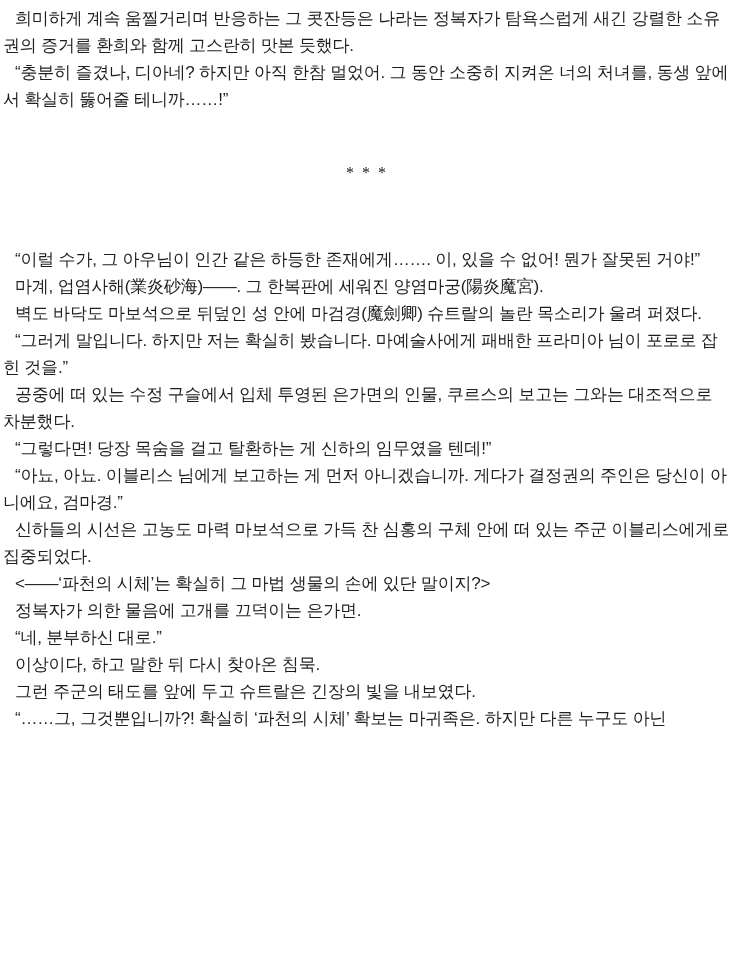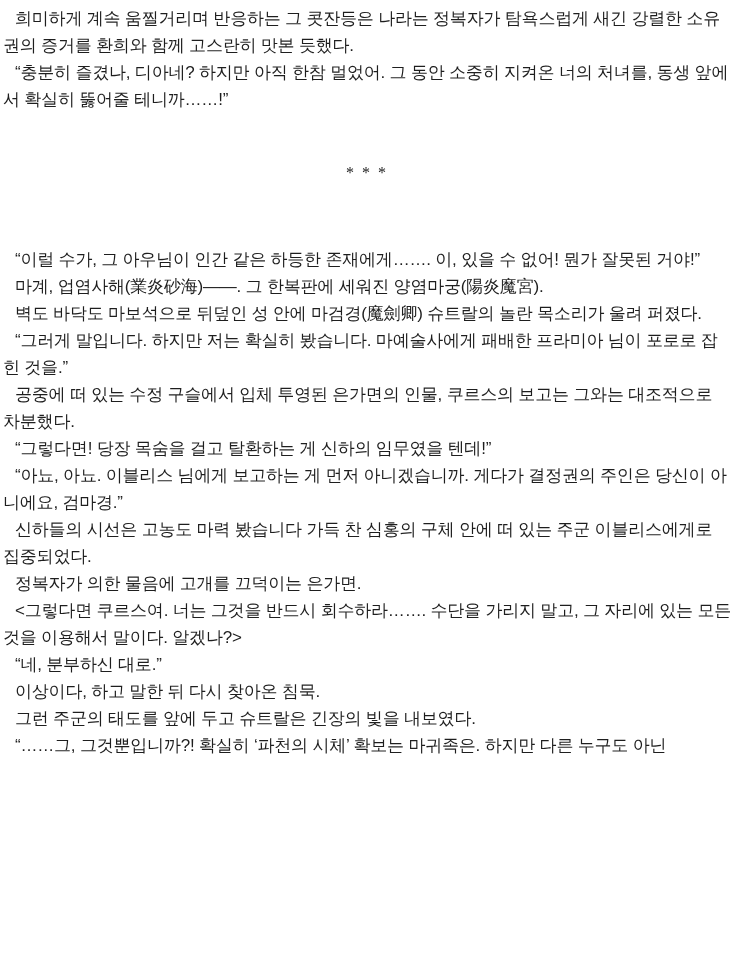--- a/index.html
+++ b/index.html
@@ -45,21 +45,21 @@
       <p class="para">희미하게 계속 움찔거리며 반응하는 그 콧잔등은 나라는 정복자가 탐욕스럽게 새긴 강렬한 소유권의 증거를 환희와 함께 고스란히 맛본 듯했다.</p>
       <p class="para">“충분히 즐겼나, 디아네? 하지만 아직 한참 멀었어. 그 동안 소중히 지켜온 너의 처녀를, 동생 앞에서 확실히 뚫어줄 테니까……!”</p>
       <div class="separator">* * *</div>
       <p class="para">“이럴 수가, 그 아우님이 인간 같은 하등한 존재에게……. 이, 있을 수 없어! 뭔가 잘못된 거야!”</p>
       <p class="para">마계, 업염사해(業炎砂海)——. 그 한복판에 세워진 양염마궁(陽炎魔宮).</p>
       <p class="para">벽도 바닥도 마보석으로 뒤덮인 성 안에 마검경(魔劍卿) 슈트랄의 놀란 목소리가 울려 퍼졌다.</p>
       <p class="para">“그러게 말입니다. 하지만 저는 확실히 봤습니다. 마예술사에게 패배한 프라미아 님이 포로로 잡힌 것을.”</p>
       <p class="para">공중에 떠 있는 수정 구슬에서 입체 투영된 은가면의 인물, 쿠르스의 보고는 그와는 대조적으로 차분했다.</p>
       <p class="para">“그렇다면! 당장 목숨을 걸고 탈환하는 게 신하의 임무였을 텐데!”</p>
       <p class="para">“아뇨, 아뇨. 이블리스 님에게 보고하는 게 먼저 아니겠습니까. 게다가 결정권의 주인은 당신이 아니에요, 검마경.”</p>
-      <p class="para">신하들의 시선은 고농도 마력 봤습니다 가득 찬 심홍의 구체 안에 떠 있는 주군 이블리스에게로 집중되었다.</p>
+      <p class="para">신하들의 시선은 고농도 마력 마보석으로 가득 찬 심홍의 구체 안에 떠 있는 주군 이블리스에게로 집중되었다.</p>
+      <p class="para">&lt;——‘파천의 시체’는 확실히 그 마법 생물의 손에 있단 말이지?&gt;</p>
       <p class="para">정복자가 의한 물음에 고개를 끄덕이는 은가면.</p>
-      <p class="para">&lt;그렇다면 쿠르스여. 너는 그것을 반드시 회수하라……. 수단을 가리지 말고, 그 자리에 있는 모든 것을 이용해서 말이다. 알겠나?&gt;</p>
       <p class="para">“네, 분부하신 대로.”</p>
       <p class="para">이상이다, 하고 말한 뒤 다시 찾아온 침묵.</p>
       <p class="para">그런 주군의 태도를 앞에 두고 슈트랄은 긴장의 빛을 내보였다.</p>
       <p class="para">“……그, 그것뿐입니까?! 확실히 ‘파천의 시체’ 확보는 마귀족은. 하지만 다른 누구도 아닌</p>
     </div>
 </div>
 
 </body></html>

